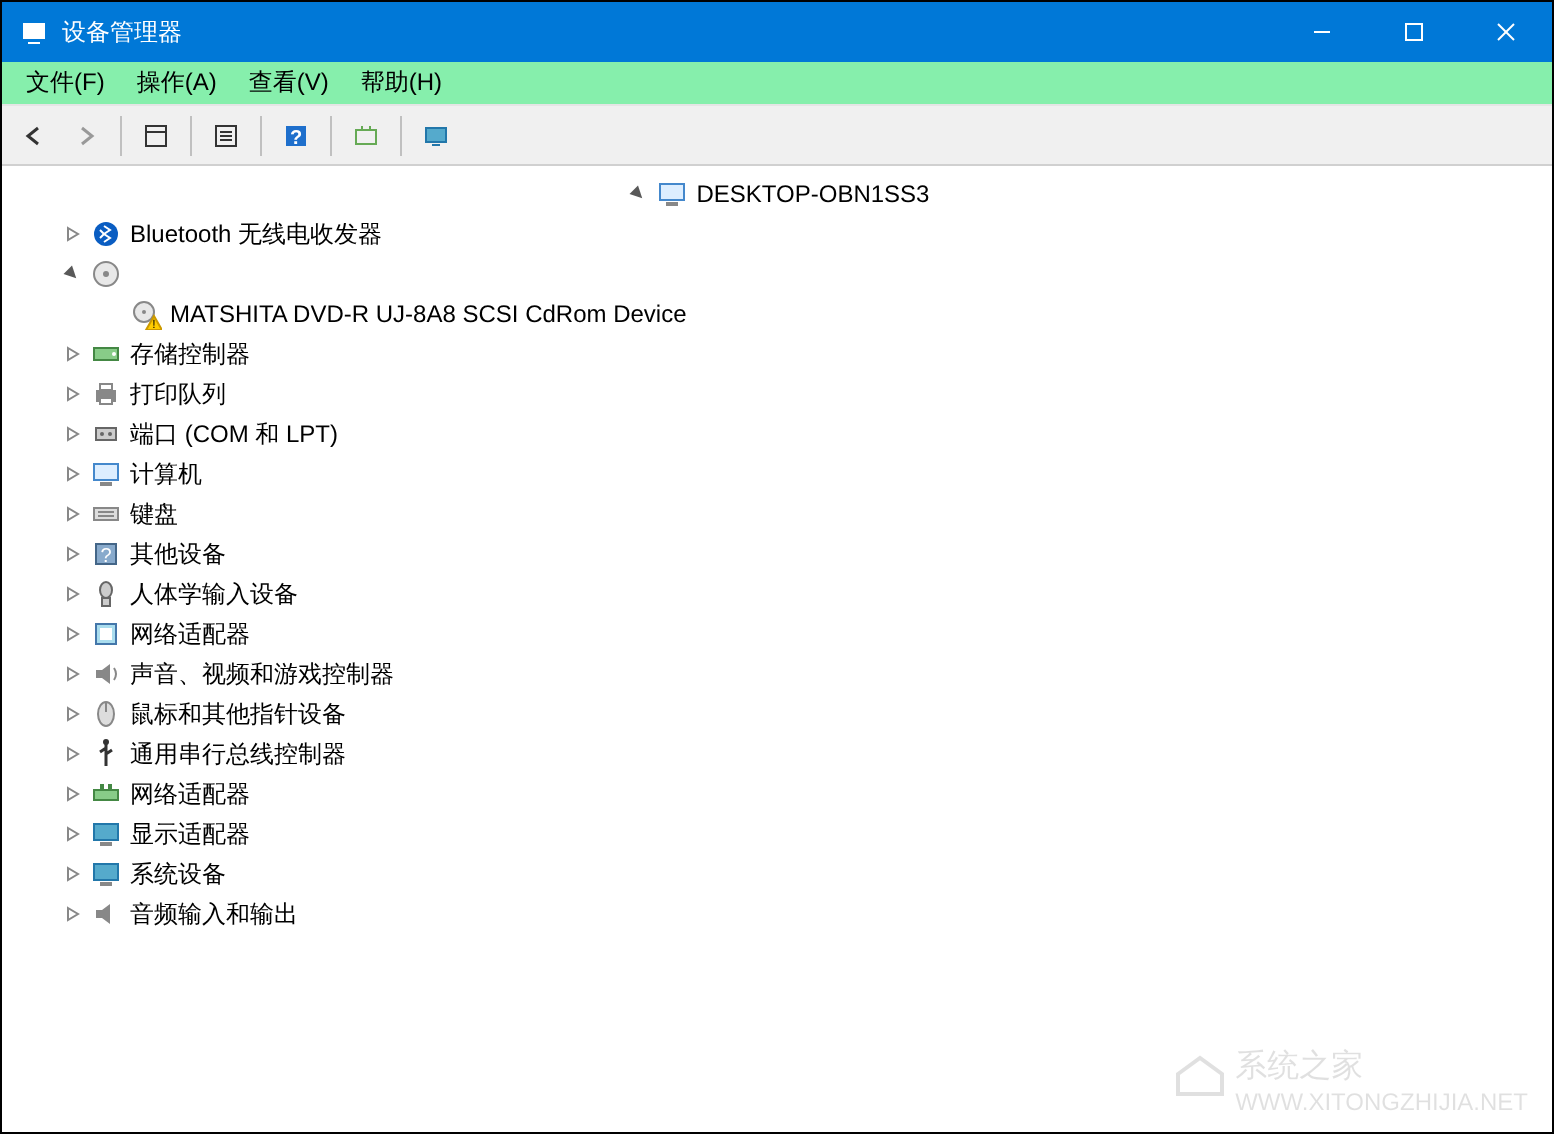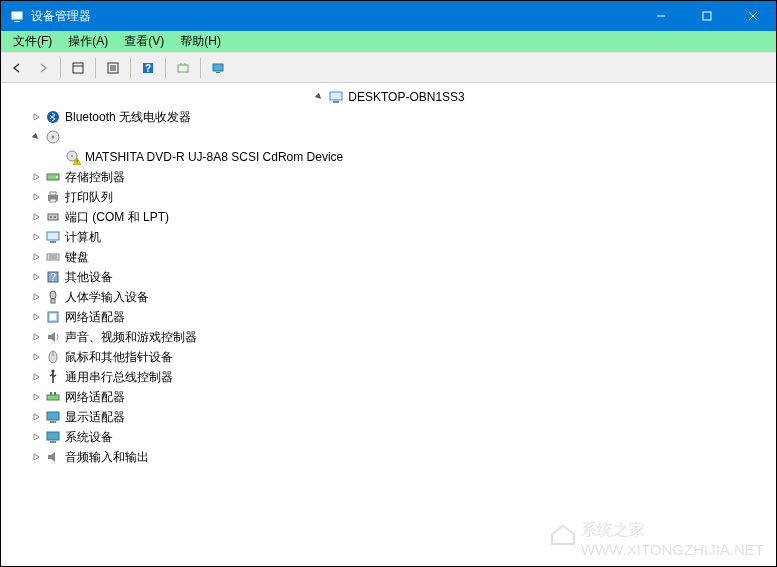--- a/index.html
+++ b/index.html
@@ -22,21 +22,21 @@
     .tree-node { display: flex; align-items: center; height: 20px; cursor: default; white-space: nowrap; }
     .expander { width: 14px; height: 14px; display: flex; align-items: center; justify-content: center; margin-right: 2px; color: #666; font-size: 10px; }
     .expander.empty { visibility: hidden; }
     .node-icon { width: 16px; height: 16px; margin-right: 4px; display: flex; align-items: center; justify-content: center; }
     .node-label { font-size: 12px; }
     .indent-0 { padding-left: 0px; justify-content: center; }
     .indent-1 { padding-left: 20px; }
     .indent-2 { padding-left: 40px; }
     
     .watermark { position: absolute; bottom: 8px; right: 12px; color: rgba(0,0,0,0.12); font-size: 16px; pointer-events: none; display: flex; align-items: flex-start; gap: 4px; }
-    .watermark .sub { font-size: 15px; display: block; }
+    .watermark .sub { font-size: 12px; display: block; }
   </style>
 </head>
 <body>
 
 <div class="titlebar">
   <span class="titlebar-icon">
     <svg viewBox="0 0 16 16">
         <rect x="2" y="3" width="12" height="9" fill="#fff" stroke="#0078d7"></rect>
         <rect x="5" y="13" width="6" height="1" fill="#fff"></rect>
       </svg>

